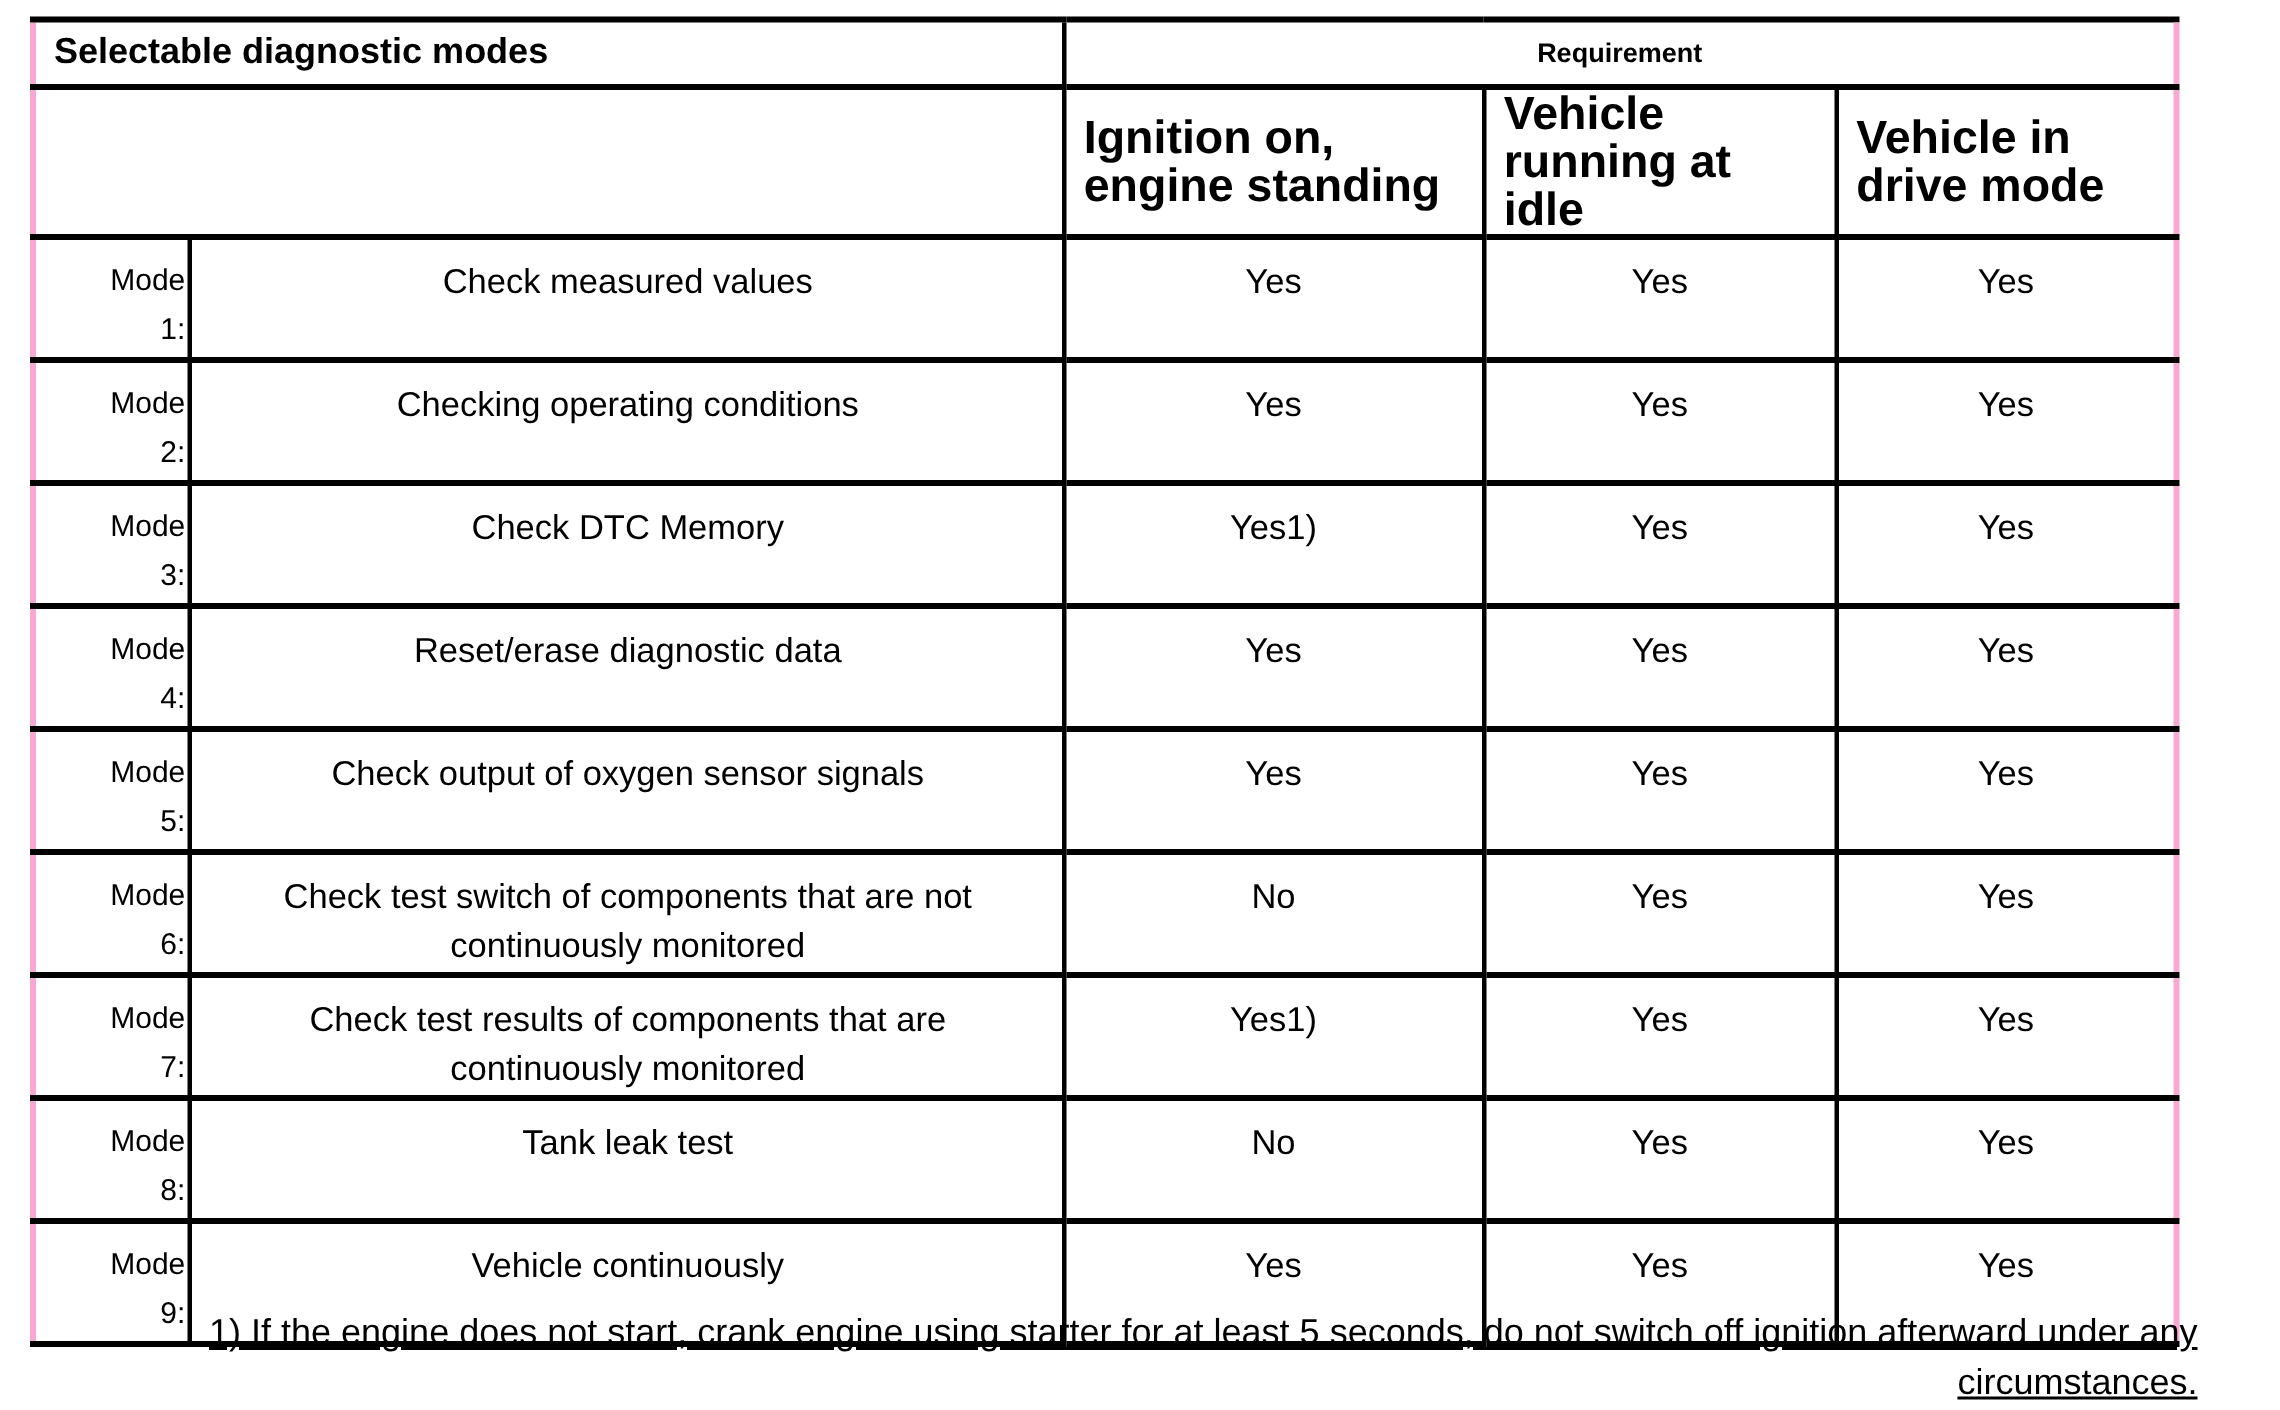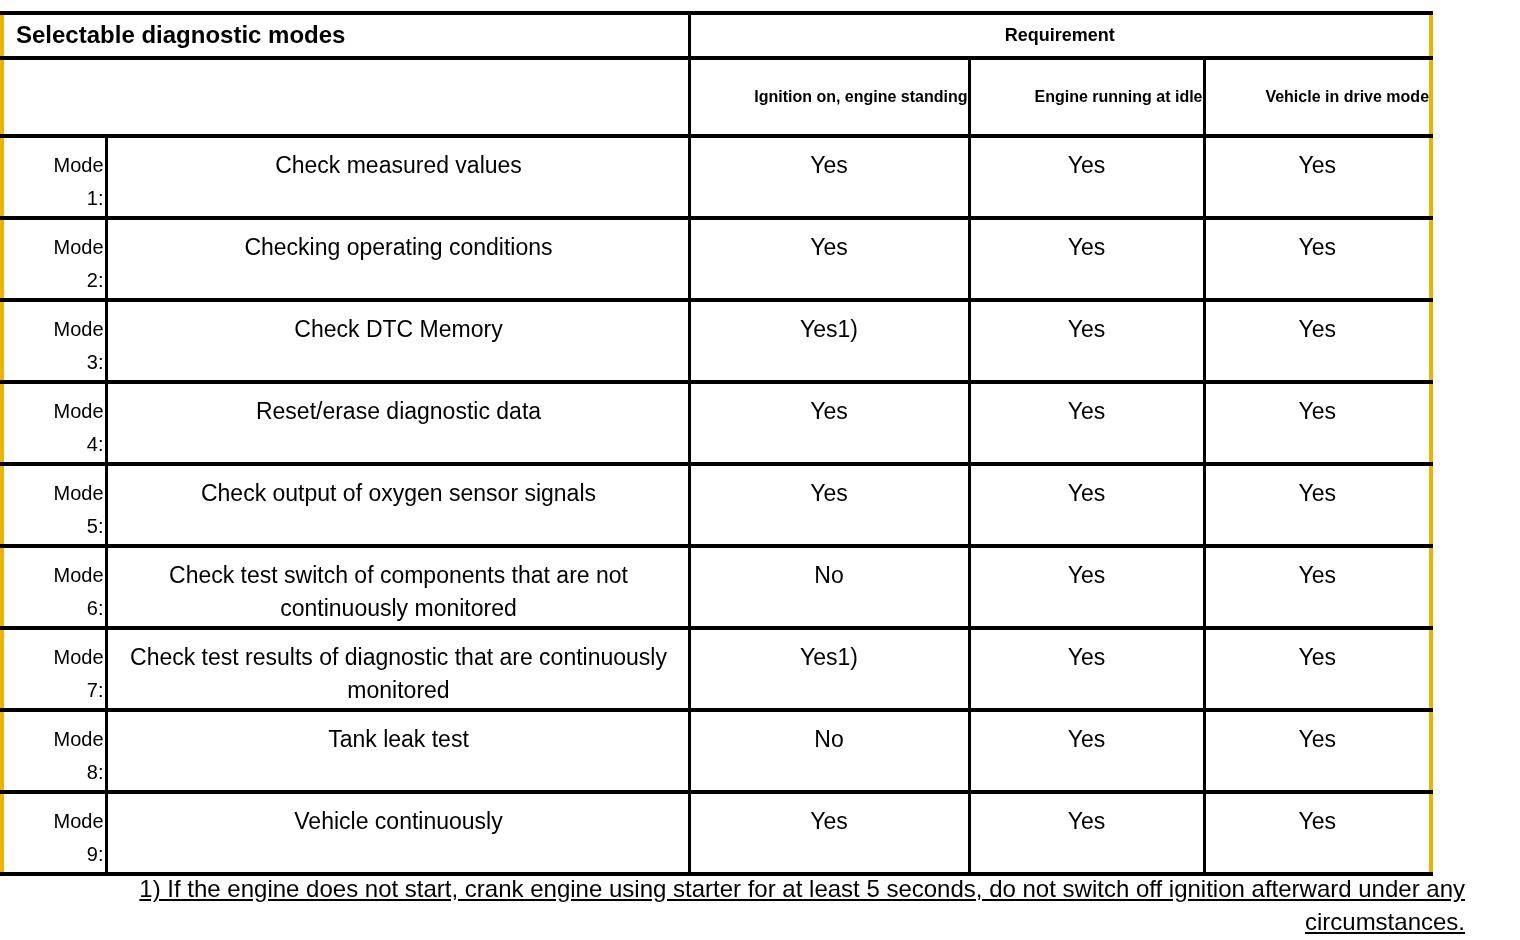--- a/index.html
+++ b/index.html
@@ -14,26 +14,26 @@
   }
   .page {
     position: relative;
     width: 1520px;
     height: 940px;
     background: #ffffff;
     overflow: hidden;
   }
   table.diag {
     position: absolute;
-    left: 0;
+    left: 20px;
     top: 11px;
     width: 1429px;
     border-collapse: collapse;
     table-layout: fixed;
-    border: 4px solid #eab308;
+    border: 4px solid #f9a8d4;
   }
   table.diag td {
     border-left: 3px solid #000000;
     border-right: 3px solid #000000;
     border-top: 4px solid #000000;
     border-bottom: 4px solid #000000;
     overflow: hidden;
   }
   tr.hdr-row-1 { height: 45px; }
   tr.hdr-row-2 { height: 78px; }
@@ -48,25 +48,25 @@
   }
   td.hdr-requirement {
     font-weight: bold;
     font-size: 18px;
     text-align: center;
     vertical-align: middle;
     padding-bottom: 2px;
   }
   td.subhdr {
     font-weight: bold;
-    font-size: 16px;
+    font-size: 31px;
     line-height: 32px;
-    text-align: right;
+    text-align: left;
     vertical-align: middle;
-    padding: 0 0;
+    padding: 0 12px;
   }
   td.mode-cell {
     font-size: 20px;
     line-height: 33px;
     text-align: right;
     vertical-align: top;
     padding-top: 11px;
   }
   td.desc-cell {
     font-size: 23px;
@@ -108,21 +108,21 @@
       <col style="width:227px">
     </colgroup>
     <tbody>
       <tr class="hdr-row-1">
         <td class="hdr-left" colspan="2">Selectable diagnostic modes</td>
         <td class="hdr-requirement" colspan="3">Requirement</td>
       </tr>
       <tr class="hdr-row-2">
         <td colspan="2"></td>
         <td class="subhdr">Ignition on, engine standing</td>
-        <td class="subhdr">Engine running at idle</td>
+        <td class="subhdr">Vehicle running at idle</td>
         <td class="subhdr">Vehicle in drive mode</td>
       </tr>
 
       <tr class="body-row">
         <td class="mode-cell">
           <div>Mode</div>
           <div>1:</div>
         </td>
         <td class="desc-cell">Check measured values</td>
         <td class="val-cell">Yes</td>
@@ -183,21 +183,21 @@
         <td class="val-cell">No</td>
         <td class="val-cell">Yes</td>
         <td class="val-cell">Yes</td>
       </tr>
 
       <tr class="body-row">
         <td class="mode-cell">
           <div>Mode</div>
           <div>7:</div>
         </td>
-        <td class="desc-cell">Check test results of diagnostic that are continuously monitored</td>
+        <td class="desc-cell">Check test results of components that are continuously monitored</td>
         <td class="val-cell">Yes1)</td>
         <td class="val-cell">Yes</td>
         <td class="val-cell">Yes</td>
       </tr>
 
       <tr class="body-row">
         <td class="mode-cell">
           <div>Mode</div>
           <div>8:</div>
         </td>

